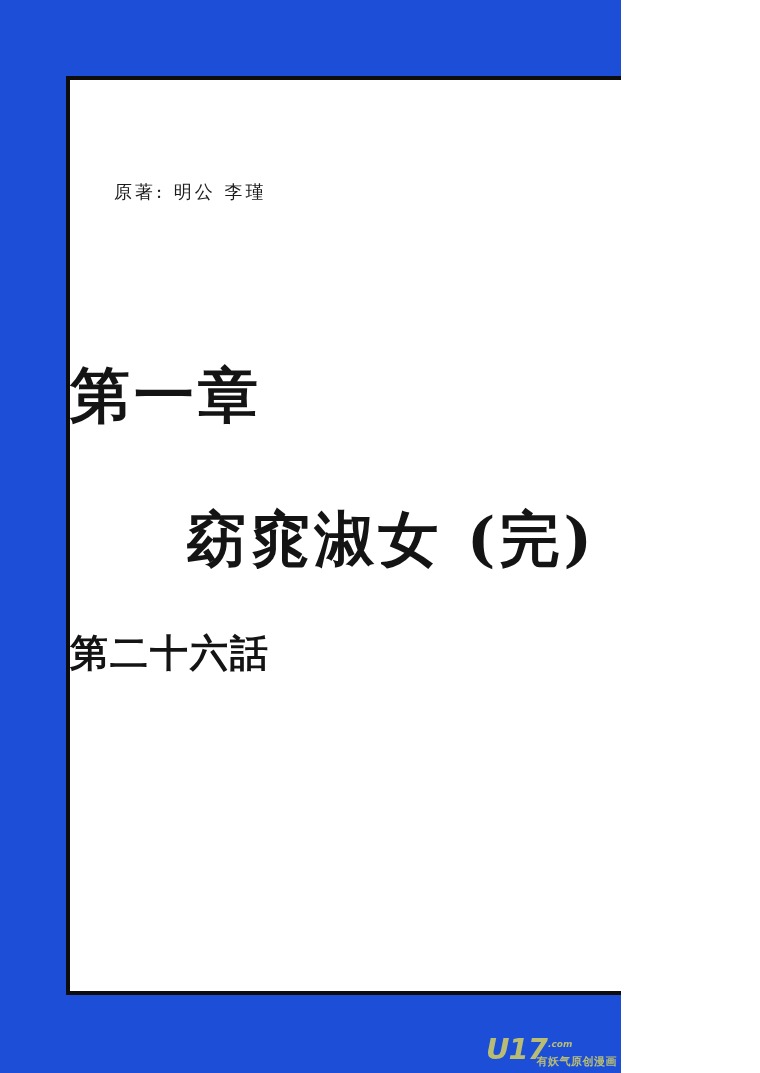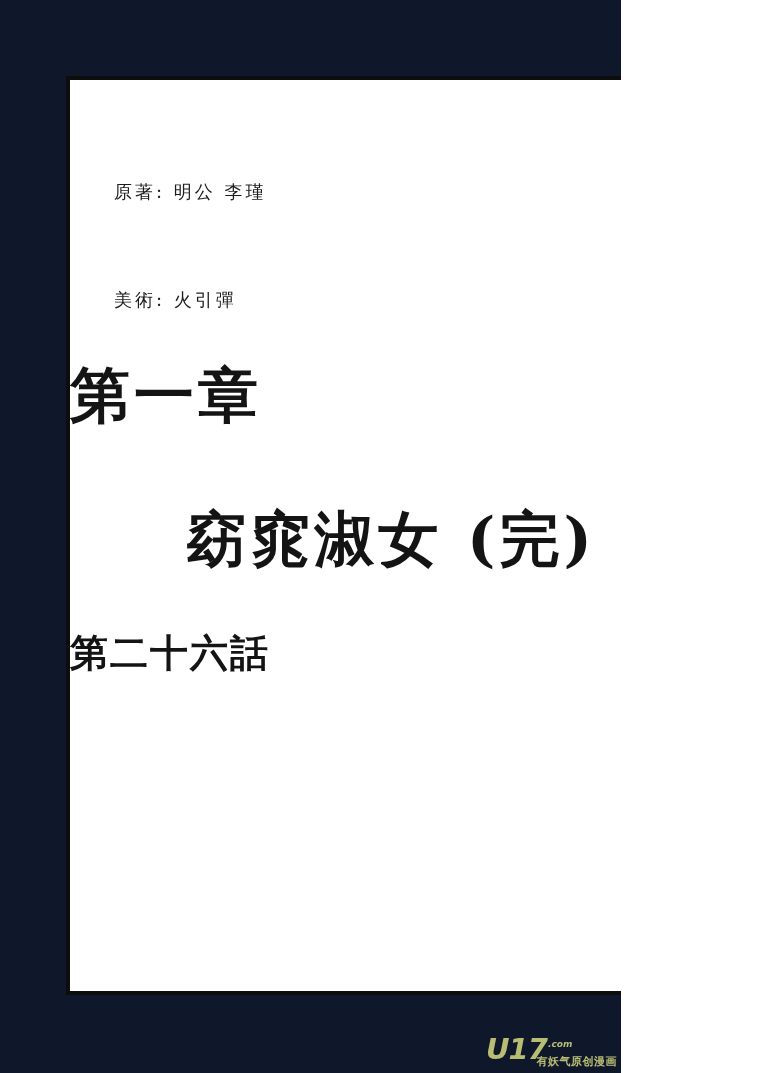--- a/index.html
+++ b/index.html
@@ -4,21 +4,21 @@
 <style>
   html, body {
     margin: 0;
     padding: 0;
     background: #ffffff;
   }
   .canvas {
     position: relative;
     width: 621px;
     height: 1073px;
-    background: #0f172a;
+    background: #1d4ed8;
     overflow: hidden;
     font-family: "DejaVu Serif", serif;
     color: #161616;
   }
   .frame {
     position: absolute;
     left: 66px;
     top: 76px;
     width: 626px;
     height: 919px;
@@ -106,21 +106,20 @@
     white-space: nowrap;
   }
 </style>
 </head>
 <body>
 
 <div class="canvas">
   <div class="frame">
     <div class="credits">
       <div class="credit-line">原著: 明公 李瑾</div>
-      <div class="credit-line">美術: 火引彈</div>
     </div>
     <div class="title-chapter">第一章</div>
     <div class="title-series">窈窕淑女 (完)</div>
     <div class="title-episode">第二十六話</div>
   </div>
   <div class="watermark" style="color: rgb(185, 189, 116);">
     <span class="wm-brand">U17</span>
     <span class="wm-domain">.com</span>
     <span class="wm-tagline">有妖气原创漫画</span>
   </div>

